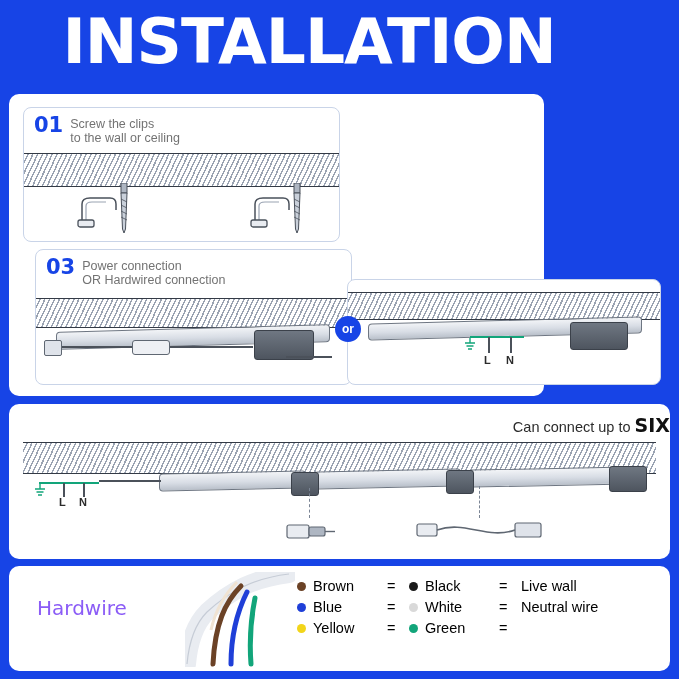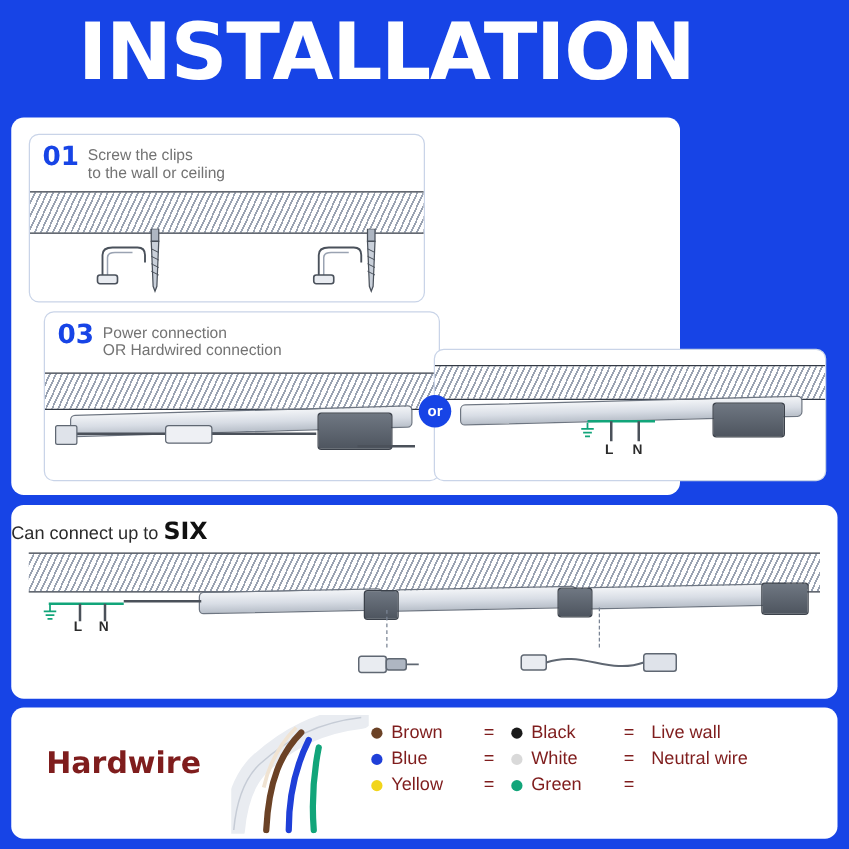--- a/index.html
+++ b/index.html
@@ -80,38 +80,38 @@
     font-size:12px;font-weight:bold;text-align:center;line-height:26px;
   }
   .ac-label{
     position:absolute;left:20px;top:18px;
     color:#1744e6;font-weight:bold;font-size:14px;
     font-family:"DejaVu Sans", sans-serif;
   }
 
   
   .connect-title{
-    position:absolute;left:0;top:10px;width:661px;text-align:left;
+    position:absolute;left:0;top:10px;width:661px;text-align:right;
     font-size:14.5px;color:#2b2b2b;
   }
   .connect-title b{font-size:19px;color:#111;font-family:"DejaVu Sans",sans-serif;}
 
   
   .hardwire-title{
     position:absolute;left:28px;top:30px;
-    color:#7f1d1d;font-size:24px;font-weight:bold;
+    color:#8b5cf6;font-size:20px;font-weight:normal;
     font-family:"DejaVu Sans", sans-serif;
   }
   .legend{
     position:absolute;left:288px;top:12px;width:370px;
     display:grid;
     grid-template-columns:16px 74px 22px 16px 74px 22px auto;
     row-gap:5px;
     align-items:center;
-    font-size:14.5px;color:#7f1d1d;
+    font-size:14.5px;color:#000000;
   }
   .dot{width:9px;height:9px;border-radius:50%;display:inline-block;}
 
   
   .fixture{
     position:absolute;
     background:linear-gradient(#f2f4f7,#d8dde5 55%,#b9c0ca);
     border:1.3px solid #6e7682;
     border-radius:4px;
   }

